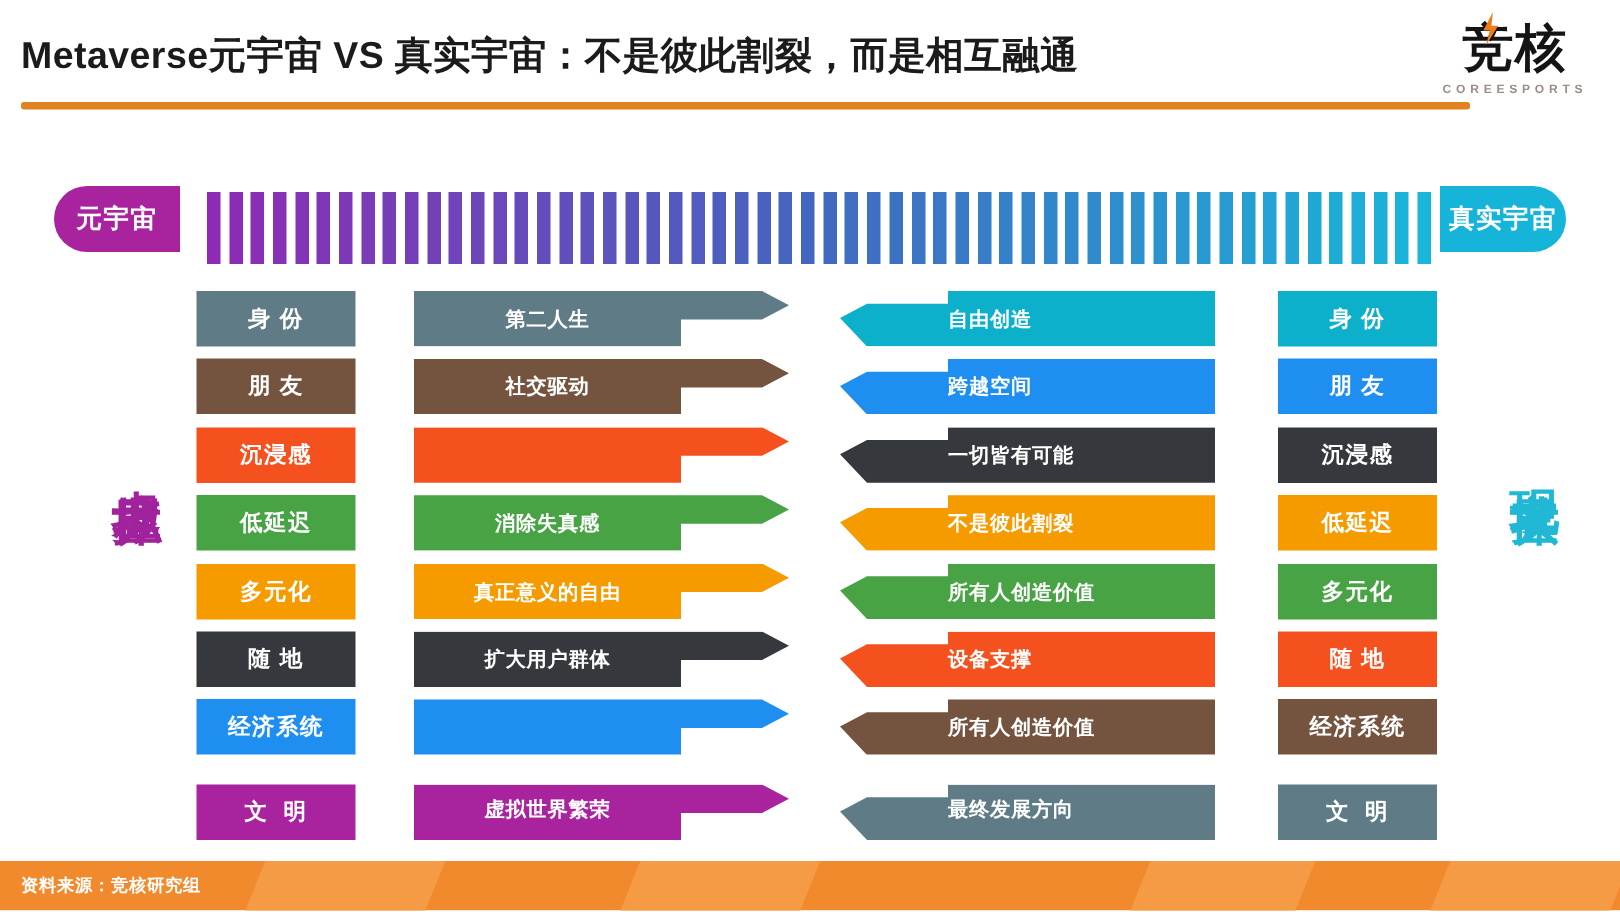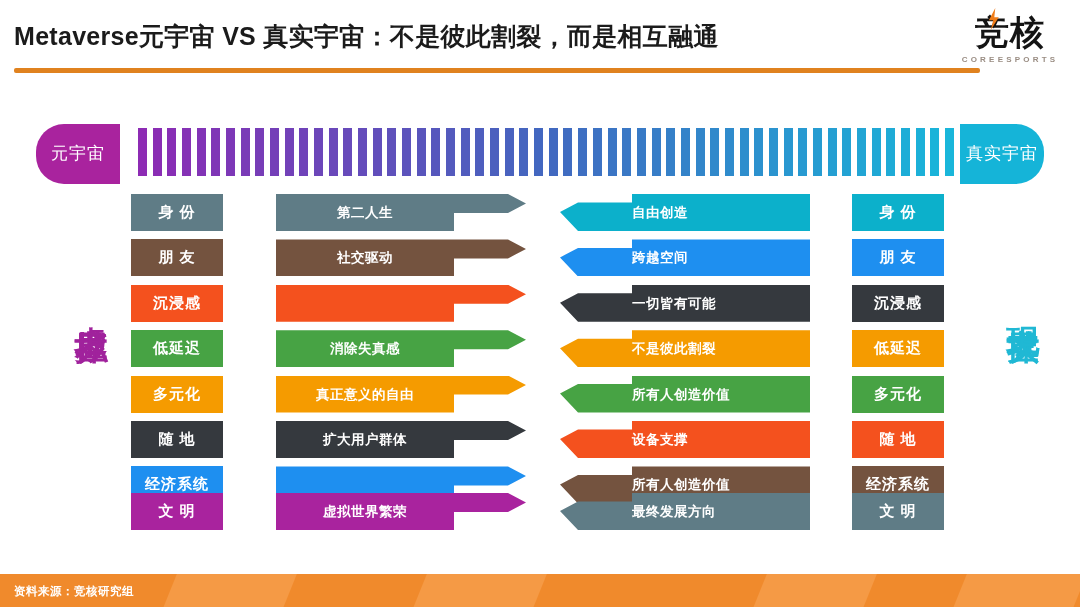--- a/index.html
+++ b/index.html
@@ -34,22 +34,22 @@
   }
   #logo-sub{
     position:absolute;left:0;top:47px;width:112px;
     text-align:center;font-size:8px;letter-spacing:3.2px;
     color:#9a8d83;font-weight:700;
   }
 
   
   #spectrum{position:absolute;left:0;top:124px;width:1080px;height:56px;}
   .cap{
-    position:absolute;top:0;height:60px;width:84px;
-    color:#fff;font-size:17px;font-weight:400;
+    position:absolute;top:0;height:44px;width:84px;
+    color:#fff;font-size:17px;font-weight:700;
     display:flex;align-items:center;justify-content:center;
     text-align:left;line-height:1.15;letter-spacing:1px;
   }
   #cap-left{left:36px;background:#a9239e;border-radius:28px 0 0 28px;}
   #cap-right{left:960px;background:#15b4d8;border-radius:0 28px 28px 0;}
   #stripes{
     position:absolute;left:138px;top:4px;width:822px;height:48px;
     display:flex;gap:0;
   }
   .stripe{flex:1 1 0;height:48px;position:relative;}
@@ -65,21 +65,21 @@
     letter-spacing:2px;
   }
   #side-left{left:48px;top:300px;color:#a0229c;}
   #side-right{left:980px;top:300px;color:#20b8d4;}
 
   
   #rows{position:absolute;left:0;top:194px;width:1080px;height:352px;}
   .row{position:absolute;left:0;width:1080px;height:37px;}
 
   .tag{
-    position:absolute;top:0;width:92px;height:37px;
+    position:absolute;top:0;width:106px;height:37px;
     display:flex;align-items:center;justify-content:center;
     color:#fff;font-size:15px;font-weight:700;letter-spacing:1px;
   }
   .tag.left{left:131px;}
   .tag.right{left:852px;}
 
   
   .arrow-wrap{position:absolute;left:276px;top:0;width:534px;height:37px;}
   .ar{position:absolute;top:0;height:37px;}
   .ar .lbl{
@@ -424,21 +424,21 @@
         </div>
         <div class="ar ar-right">
           <div class="body" style="background:#74533f"></div>
           <div class="lbl">所有人创造价值</div>
         </div>
       </div>
       <div class="tag right" style="background:#74533f">
         <span>经济系统</span>
       </div>
     </div>
-    <div class="row" style="top: 299px;">
+    <div class="row" style="top: 329px; font-family: Liberation Mono, monospace;">
       <div class="tag left" style="background:#a9239e">
         <span>文 明</span>
       </div>
       <div class="arrow-wrap">
         <div class="ar ar-left">
           <div class="body" style="background:#a9239e"></div>
           <div class="lbl">虚拟世界繁荣</div>
         </div>
         <div class="ar ar-right">
           <div class="body" style="background:#5f7c86"></div>

